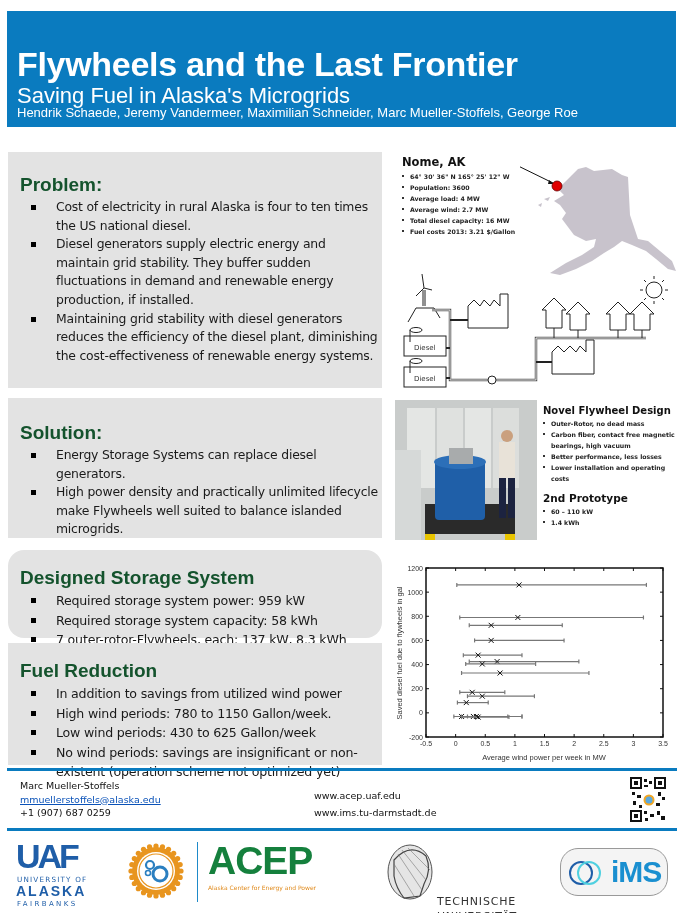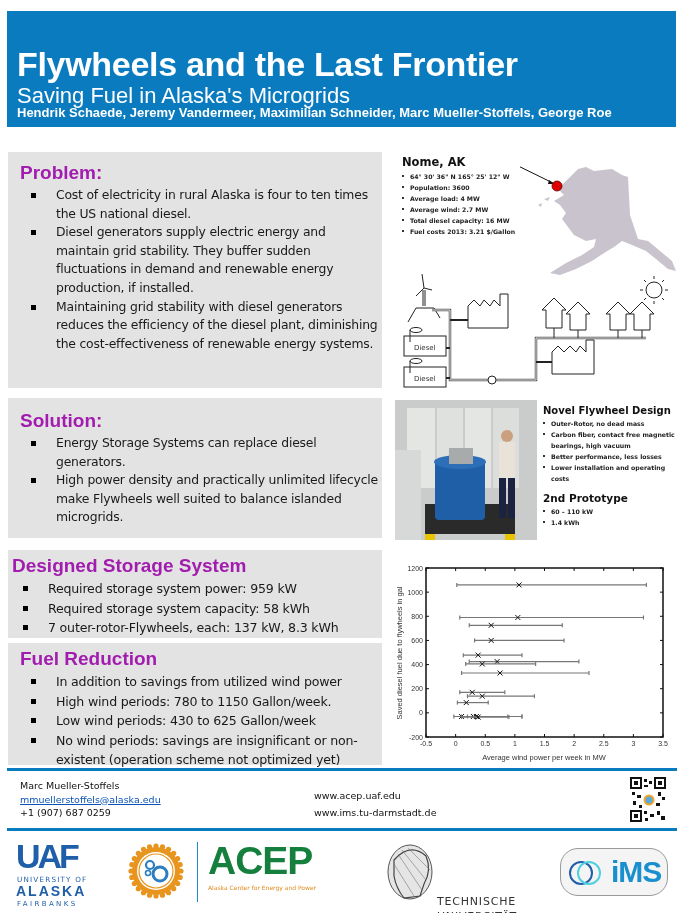--- a/index.html
+++ b/index.html
@@ -2,31 +2,31 @@
 <html><head>
 <meta charset="utf-8">
 <style>
   * { box-sizing: border-box; margin: 0; padding: 0; }
   html, body { width: 683px; height: 913px; background: #ffffff; overflow: hidden; }
   body { position: relative; font-family: "Liberation Sans", sans-serif; color: #000; }
 
   .header { position: absolute; left: 7px; top: 11px; width: 669px; height: 116px; background: #0a7bbf; color: #fff; }
   .header .title { position: absolute; left: 10px; top: 34px; font-size: 34px; font-weight: bold; letter-spacing: -0.3px; white-space: nowrap; }
   .header .subtitle { position: absolute; left: 10px; top: 72px; font-size: 22px; white-space: nowrap; }
-  .header .authors { position: absolute; left: 10px; top: 104px; font-size: 13px; white-space: nowrap; margin-top:-10px;font-weight:bold; }
+  .header .authors { position: absolute; left: 10px; top: 104px; font-size: 13px; white-space: nowrap; margin-top:-10px; }
 
   .box { position: absolute; left: 8px; width: 374px; background: #e3e3e3; }
-  .box h2 { font-family: "Liberation Sans", sans-serif; font-weight: bold; font-size: 19px; margin: 0 0 2px 0; color:#a21caf; }
+  .box h2 { font-family: "Liberation Sans", sans-serif; font-weight: bold; font-size: 19px; margin: 12px 0 2px 0; color:#14532d; }
   .box ul { list-style: none; }
   .box li { position: relative; padding-left: 36px; font-family: "DejaVu Sans", sans-serif; font-size: 12.4px; line-height: 18.6px; color: #1a1a1a; letter-spacing: -0.2px; }
   .box li::before { content: ""; position: absolute; left: 11px; top: 7px; width: 5px; height: 5px; background: #000; }
 
   .box.problem { top: 152px; height: 236px; padding: 10px 0 0 12px; }
   .box.solution { top: 398px; height: 140px; padding: 12px 2px 0 12px; }
-  .box.storage { top: 550px; height: 88px; padding: 5px 0 0 4px; }
+  .box.storage { top: 550px; height: 88px; padding: 5px 0 0 12px; border-radius: 16px; }
   .box.fuel { top: 643px; height: 122px; padding: 5px 3px 0 12px; }
   .box.storage li, .box.fuel li { font-size: 12.6px; line-height: 19.5px; }
 
   .nome { position: absolute; left: 402px; top: 155px; width: 140px; }
   .nome h3 { font-family: "DejaVu Sans", sans-serif; font-size: 11.5px; font-weight: bold; margin-bottom: 2px; color:#111; }
   .small-list { list-style: none; }
   .small-list li { position: relative; padding-left: 8px; font-family: "DejaVu Sans", sans-serif; font-size: 6.2px; line-height: 11px; font-weight: bold; color: #222; white-space: nowrap; }
   .small-list li::before { content: ""; position: absolute; left: 0; top: 4px; width: 2px; height: 2px; background: #333; }
 
   .map { position: absolute; left: 520px; top: 155px; width: 160px; height: 120px; }

